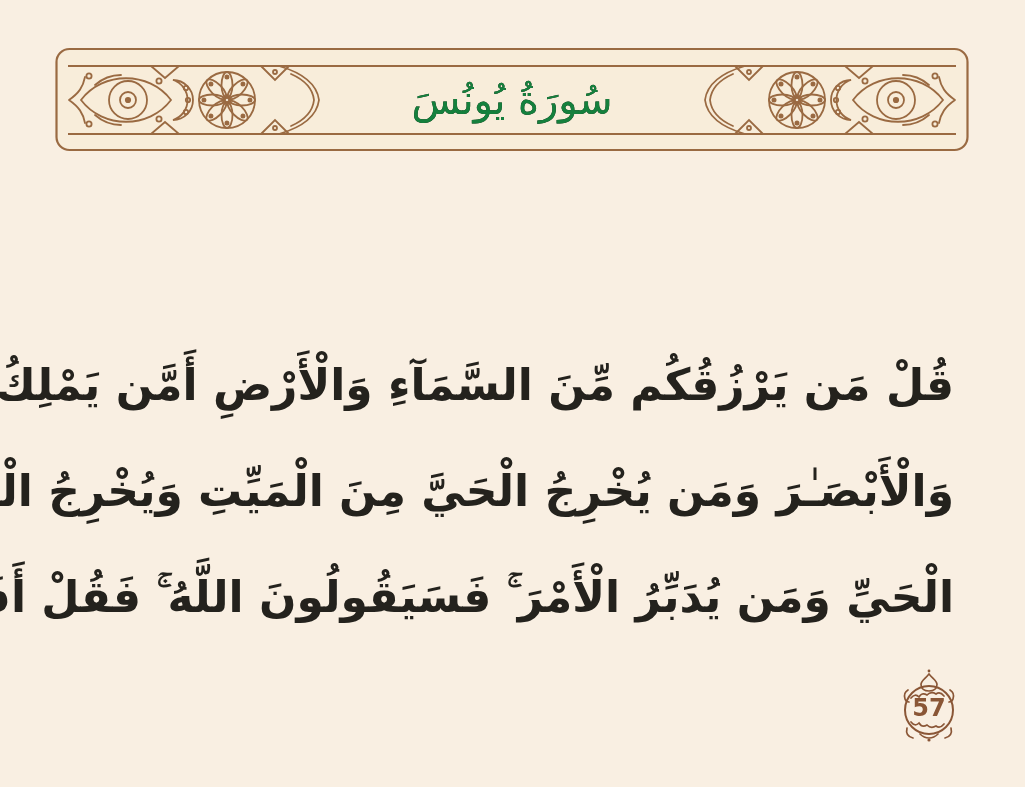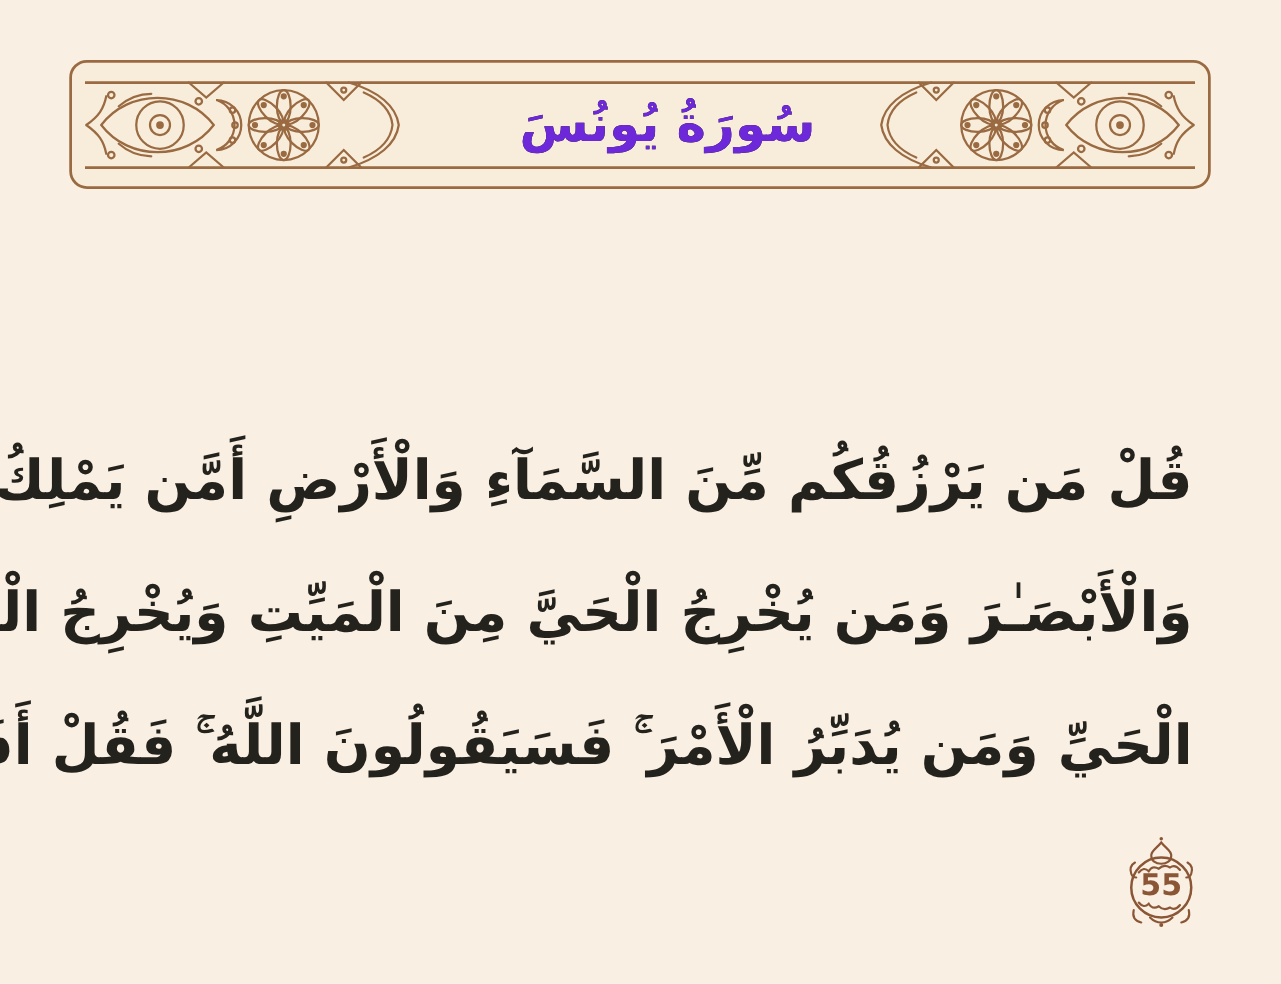--- a/index.html
+++ b/index.html
@@ -11,24 +11,23 @@
     font-family:"DejaVu Sans",sans-serif;
   }
   
   .header-band{
     position:absolute;left:55px;top:47px;width:914px;height:106px;
   }
   .header-band svg{position:absolute;left:0;top:0;}
   .surah-title{
     position:absolute;left:0;top:0;width:100%;height:100%;
     display:flex;align-items:center;justify-content:center;
-    font-size:40px;font-weight:bold;color:#6d28d9;
+    font-size:40px;font-weight:normal;color:#15803d;
     direction:rtl;line-height:1;letter-spacing:0;
     text-shadow:0 0 .4px #17140f;
-    margin-left:22px;
   }
   
   .basmala{
     position:absolute;left:0;top:202px;width:1025px;height:96px;
     display:flex;align-items:center;justify-content:center;
     font-size:40px;color:#a38a67;direction:rtl;font-weight:bold;
   }
   
   .verse-block{
     position:absolute;left:66px;top:332px;width:888px;
@@ -220,16 +219,16 @@
         <path d="M15,54 q4,5 8,1 q3,5 8,2 q4,4 9,1 q4,3 8,-2"></path>
 
         <path d="M12,22 q-5,3 -3,9 q1,3 4,3"></path>
         <path d="M54,22 q5,3 3,9 q-1,3 -4,3"></path>
         <path d="M11,60 q-2,8 6,10"></path>
         <path d="M55,60 q2,8 -6,10"></path>
         <path d="M24,66 q4,4 9,4 q5,0 9,-4"></path>
         <circle cx="33" cy="72" r="1.6" fill="#8a5636" stroke="none"></circle>
       </g>
     </svg>
-    <div class="num">55</div>
+    <div class="num">57</div>
   </div>
 
 </div>
 
 </body></html>

